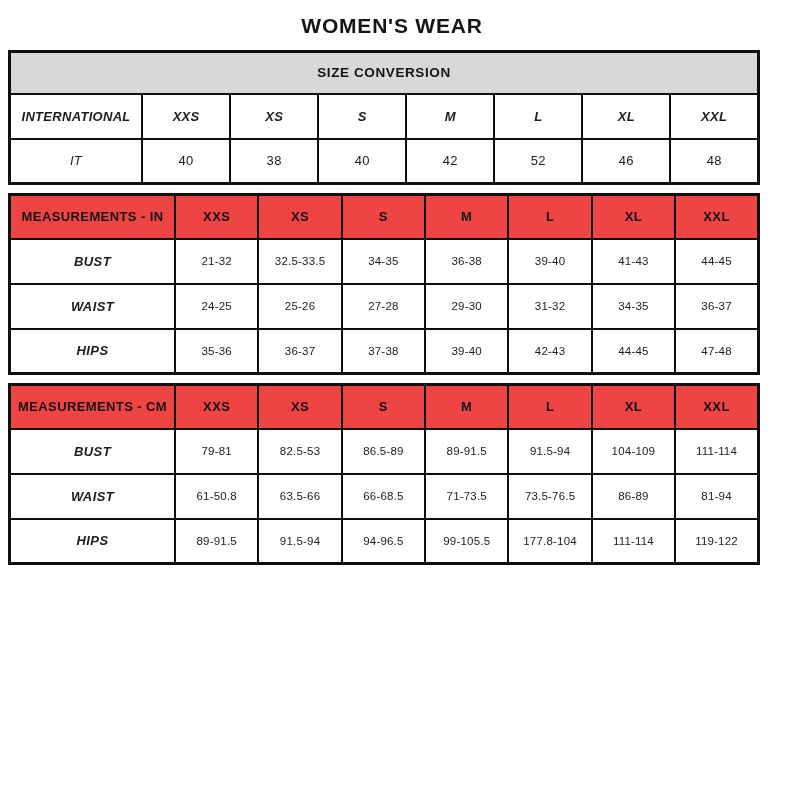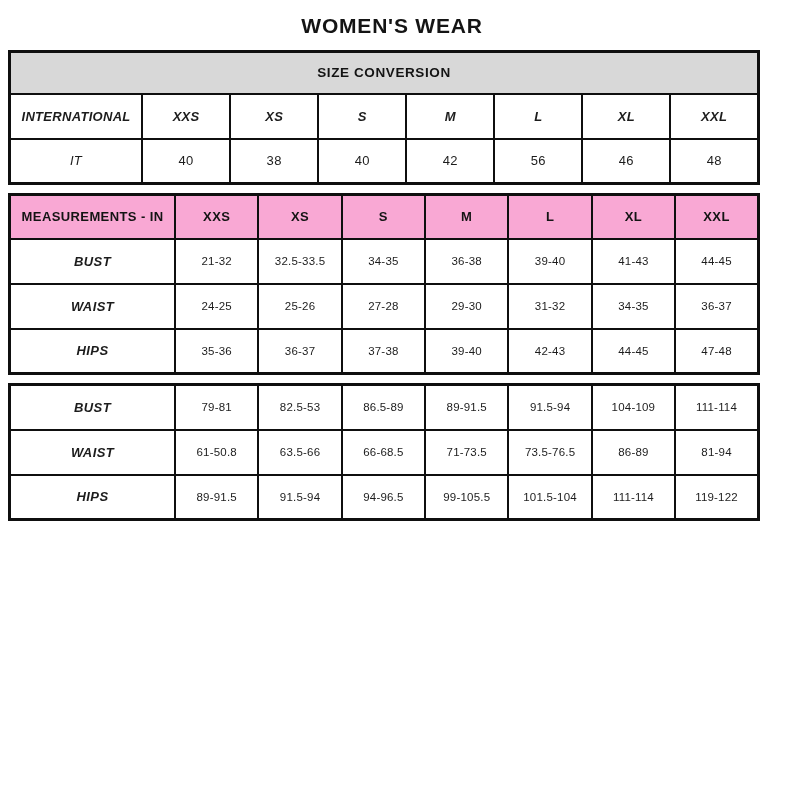--- a/index.html
+++ b/index.html
@@ -43,21 +43,21 @@
     font-size: 13.5px;
     letter-spacing: 0.6px;
     color: #141414;
   }
   .tbl-conv .size-head td, .row-label { font-weight: 600; font-style: italic; }
   .tbl-conv .size-head td { font-size: 13px; }
   
   .tbl-meas td { height: 45px; font-size: 11.5px; font-weight: 500; letter-spacing: 0.2px; }
   .tbl-meas .head td {
     height: 44px;
-    background: #f9a8d4;
+    background: #ef4444;
     font-weight: 700;
     font-size: 13px;
     letter-spacing: 0.4px;
     color: #141414;
   }
   .tbl-meas .row-label { font-size: 13px; font-weight: 600; letter-spacing: 0.4px; margin-top: 12px; }
   .tbl-conv .row-label { font-size: 13px; }
 </style>
 </head>
 <body>
@@ -90,21 +90,21 @@
         <td>L</td>
         <td>XL</td>
         <td>XXL</td>
       </tr>
       <tr>
         <td class="row-label">IT</td>
         <td>40</td>
         <td>38</td>
         <td>40</td>
         <td>42</td>
-        <td>56</td>
+        <td>52</td>
         <td>46</td>
         <td>48</td>
       </tr>
     </tbody>
   </table>
 
   <table class="tbl-meas">
     <colgroup>
       <col style="width:22.1%">
       <col style="width:11.128%">
@@ -164,20 +164,30 @@
       <col style="width:22.1%">
       <col style="width:11.128%">
         <col style="width:11.128%">
         <col style="width:11.128%">
       <col style="width:11.128%">
         <col style="width:11.128%">
         <col style="width:11.128%">
         <col style="width:11.128%">
     </colgroup>
     <tbody>
+      <tr class="head">
+        <td>MEASUREMENTS - CM</td>
+        <td>XXS</td>
+        <td>XS</td>
+        <td>S</td>
+        <td>M</td>
+        <td>L</td>
+        <td>XL</td>
+        <td>XXL</td>
+      </tr>
       <tr>
         <td class="row-label">BUST</td>
         <td>79-81</td>
         <td>82.5-53</td>
         <td>86.5-89</td>
         <td>89-91.5</td>
         <td>91.5-94</td>
         <td>104-109</td>
         <td>111-114</td>
       </tr>
@@ -190,20 +200,20 @@
         <td>73.5-76.5</td>
         <td>86-89</td>
         <td>81-94</td>
       </tr>
       <tr>
         <td class="row-label">HIPS</td>
         <td>89-91.5</td>
         <td>91.5-94</td>
         <td>94-96.5</td>
         <td>99-105.5</td>
-        <td>101.5-104</td>
+        <td>177.8-104</td>
         <td>111-114</td>
         <td>119-122</td>
       </tr>
     </tbody>
   </table>
 
 </div>
 
 </body></html>

